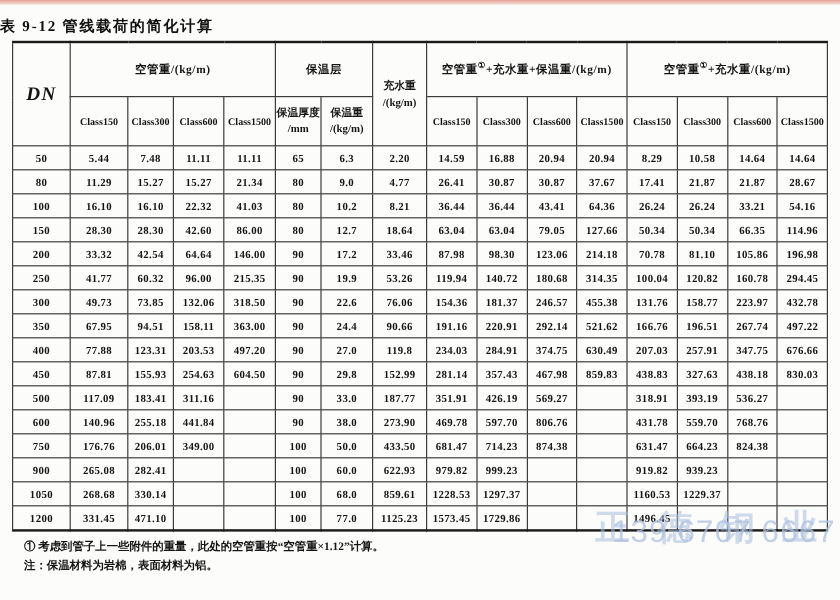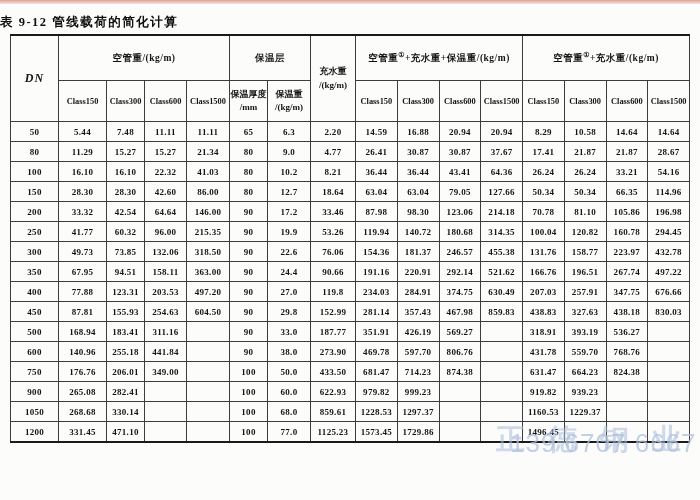--- a/index.html
+++ b/index.html
@@ -24,21 +24,21 @@
     border-top:2.5px solid #1a1a1a; border-bottom:2.5px solid #1a1a1a;
   }
   table.main th, table.main td {
     border:1px solid #3c3c3c; text-align:center; vertical-align:middle;
     padding:0; overflow:hidden; color:#141414;
   }
   thead th { font-weight:bold; background:transparent; }
   th.group { font-size:9.5px; height:44px; letter-spacing:0.5px; }
   th.cls   { font-size:8.4px; height:40px; letter-spacing:0; }
   th.two-line { font-size:9px; line-height:1.45; }
-  th.dn-head { font-style:italic; font-size:12px; letter-spacing:1px; }
+  th.dn-head { font-style:italic; font-size:16px; letter-spacing:1px; }
   th.group sup { font-size:7px; vertical-align:super; }
   .blk { display:block; }
   tbody td { font-size:9px; height:19px; font-weight:bold; letter-spacing:0.3px; }
   tbody td.dn-cell { font-weight:bold; }
   .notes {
     position:absolute; left:20px; top:449px; width:678px;
     font-size:9.5px; font-weight:bold; line-height:15.5px;
     color:#161616; white-space:nowrap;
   }
   .wm-company {
@@ -295,21 +295,21 @@
         <td>357.43</td>
         <td>467.98</td>
         <td>859.83</td>
         <td>438.83</td>
         <td>327.63</td>
         <td>438.18</td>
         <td>830.03</td>
       </tr>
       <tr>
         <td class="dn-cell">500</td>
-        <td>168.94</td>
+        <td>117.09</td>
         <td>183.41</td>
         <td>311.16</td>
         <td></td>
         <td>90</td>
         <td>33.0</td>
         <td>187.77</td>
         <td>351.91</td>
         <td>426.19</td>
         <td>569.27</td>
         <td></td>
@@ -405,16 +405,18 @@
         <td></td>
         <td>1496.45</td>
         <td></td>
         <td></td>
         <td></td>
       </tr>
     </tbody>
 </table>
 
 <div class="notes">
+  <div>① 考虑到管子上一些附件的重量，此处的空管重按“空管重×1.12”计算。</div>
+  <div>注：保温材料为岩棉，表面材料为铝。</div>
 </div>
 
 <div class="wm-company">正德钢业</div>
 <div class="wm-phone">139 6707 6667</div>
 
 </body></html>

